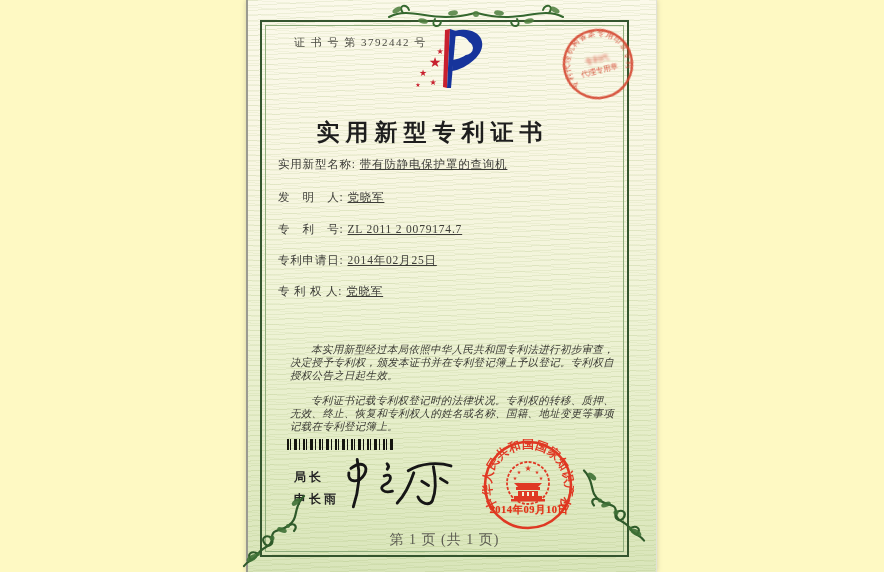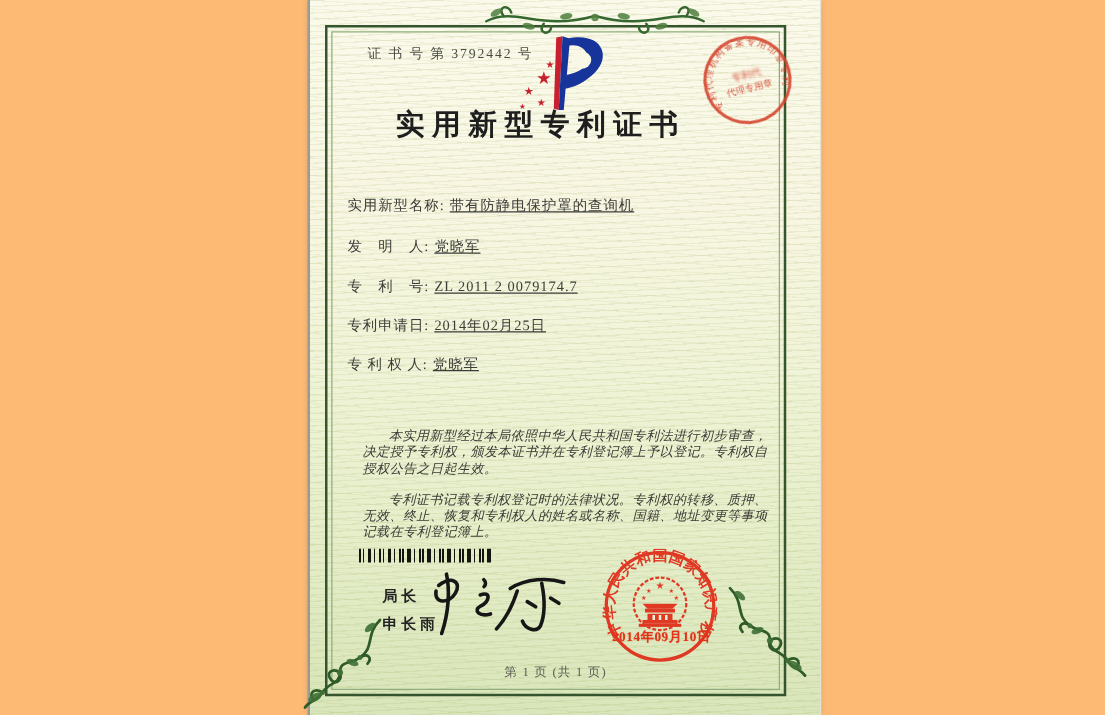--- a/index.html
+++ b/index.html
@@ -1,44 +1,44 @@
 <!DOCTYPE html>
 <html><head>
 <meta charset="utf-8">
 <style>
   html,body{margin:0;padding:0;background:#ffffff;}
-  .stage{position:relative;width:884px;height:572px;background:#fdba74;overflow:hidden;
+  .stage{position:relative;width:884px;height:572px;background:#fef9c3;overflow:hidden;
          font-family:"Liberation Serif", serif;}
   
   .paper{position:absolute;left:246px;top:0;width:408px;height:572px;
          background:linear-gradient(180deg,#fbf9ea 0%,#f8f6e2 30%,#eff3d6 55%,#e3ecc6 80%,#d9e5ba 100%);
          border-left:2px solid #9a9a90;border-right:1px solid #e2e2d6;
          box-shadow:0 0 5px rgba(120,120,110,.35);}
   .paper::before{content:"";position:absolute;inset:0;pointer-events:none;
          background:repeating-linear-gradient(177deg, rgba(130,160,70,.12) 0 1px, transparent 1px 5px),
                     repeating-linear-gradient(184deg, rgba(130,160,70,.08) 0 1px, transparent 1px 7px);}
   .frame{position:absolute;left:12px;top:20px;width:369px;height:537px;box-sizing:border-box;
          border:2.5px solid #34552e;outline:1px solid #8fae7c;outline-offset:-6px;}
   
   .cert-no{position:absolute;left:46px;top:35px;font-size:11px;letter-spacing:1.5px;color:#4a4a42;}
-  .title{position:absolute;left:12px;top:84px;width:339px;text-align:center;
+  .title{position:absolute;left:12px;top:117px;width:339px;text-align:center;
          font-size:23px;font-weight:bold;letter-spacing:6px;text-indent:6px;color:#1e1e1e;}
   .field{position:absolute;left:30px;font-size:11.5px;color:#3d3d38;letter-spacing:0.8px;white-space:nowrap;}
   .field .val{margin-left:4px;text-decoration:underline;}
   .paras{position:absolute;left:30px;top:331px;width:348px;font-size:10.5px;line-height:13px;
          color:#3b3b35;font-style:italic;text-align:justify;letter-spacing:0.3px;}
   .paras p{margin:12px;text-indent:21px;}
   .barcode{position:absolute;left:39px;top:439px;width:108px;height:11px;
          background:repeating-linear-gradient(90deg,#15150f 0 2px,transparent 2px 3px,#15150f 3px 4px,
                     transparent 4px 7px,#15150f 7px 10px,transparent 10px 12px,#15150f 12px 13px,transparent 13px 16px);}
   .director{position:absolute;left:46px;top:466px;font-family:"Liberation Sans",sans-serif;
-         font-weight:bold;font-size:12px;color:#242424;letter-spacing:3px;line-height:22px;margin-left:12px;}
+         font-weight:bold;font-size:12px;color:#242424;letter-spacing:3px;line-height:22px;}
   .sig{position:absolute;left:88px;top:452px;}
   .footer{position:absolute;left:12px;top:531px;width:369px;text-align:center;
-         font-size:10px;color:#5c5c52;letter-spacing:1px;}
+         font-size:14px;color:#5c5c52;letter-spacing:1px;}
   
   .agency-seal{position:absolute;left:312px;top:26px;width:76px;height:76px;
          transform:rotate(-14deg);filter:blur(0.5px);opacity:.88;z-index:5;}
   .blur-more{filter:blur(0.9px);}
   .official-seal{position:absolute;left:234px;top:439px;width:92px;height:92px;opacity:.95;z-index:5;}
   .seal-date{position:absolute;left:236px;top:503px;width:90px;text-align:center;font-size:10.5px;
          font-weight:bold;color:#e23318;letter-spacing:0.5px;z-index:6;text-shadow:0 0 1px rgba(226,51,24,.5);}
   
   .vine-top{position:absolute;left:135px;top:1px;z-index:3;}
   .orn-bl{position:absolute;left:-10px;top:492px;z-index:3;}

